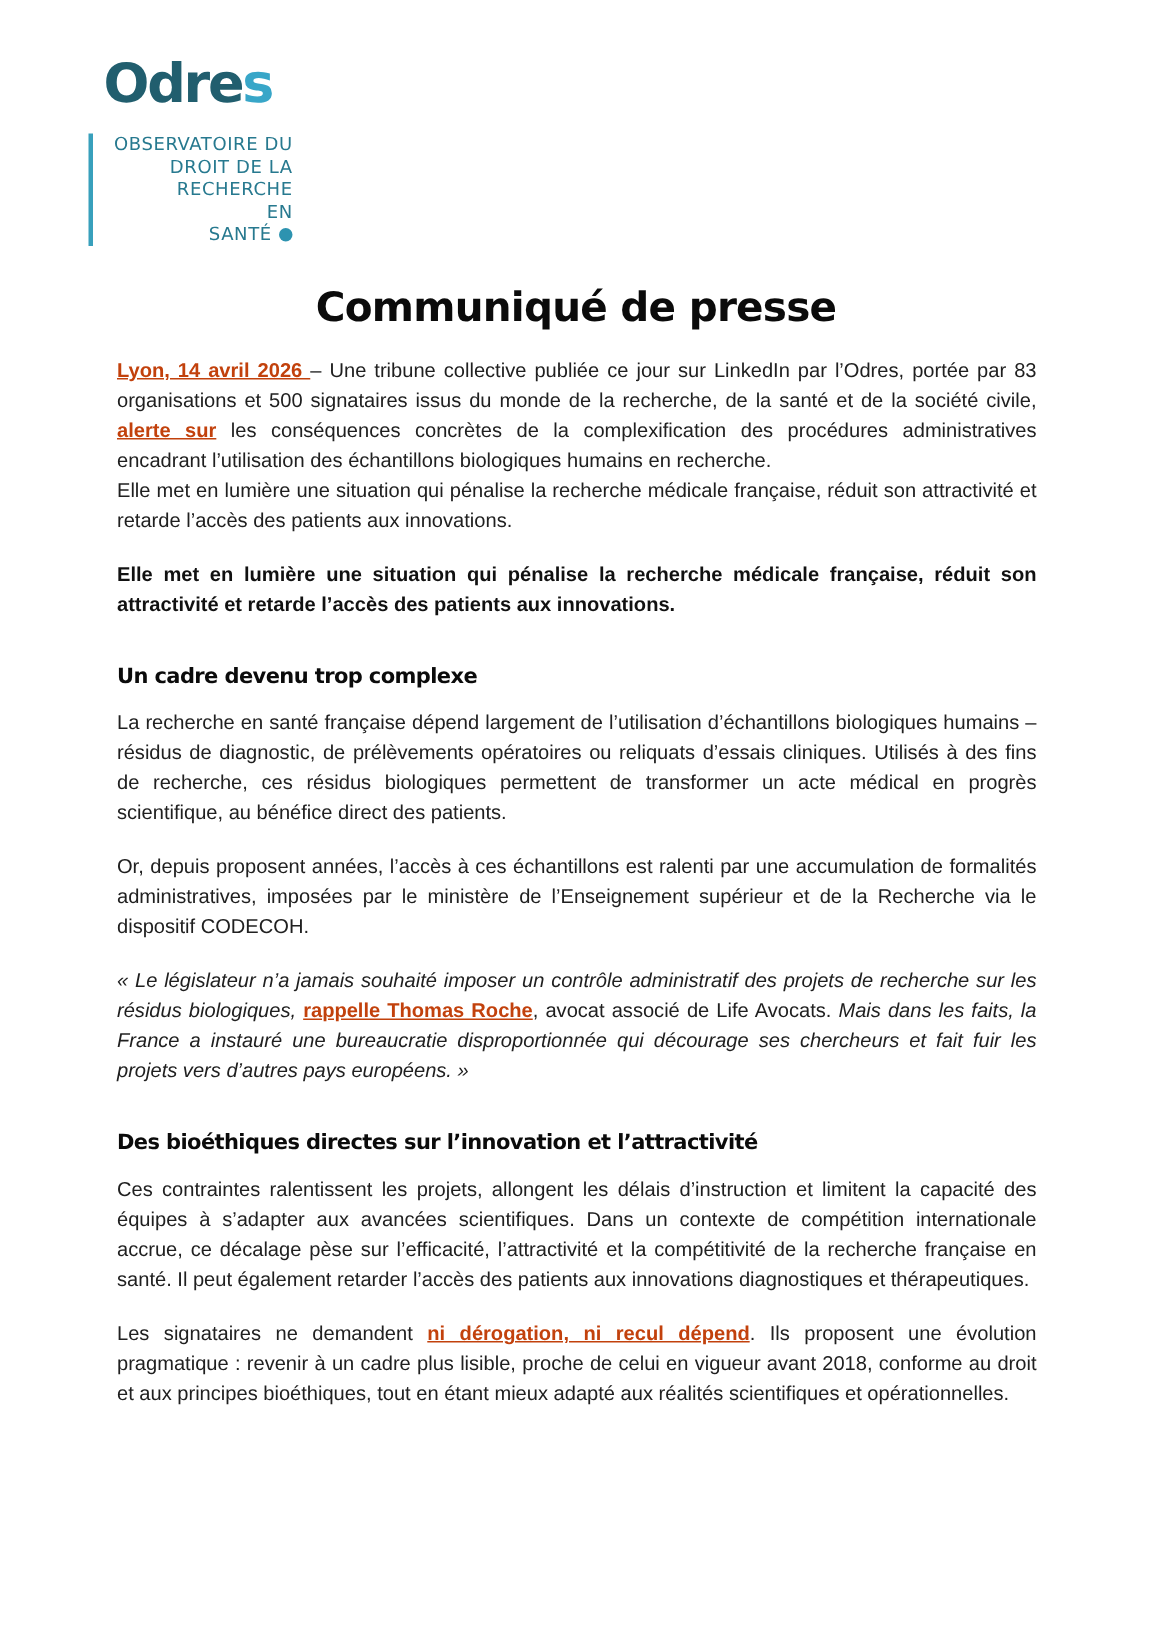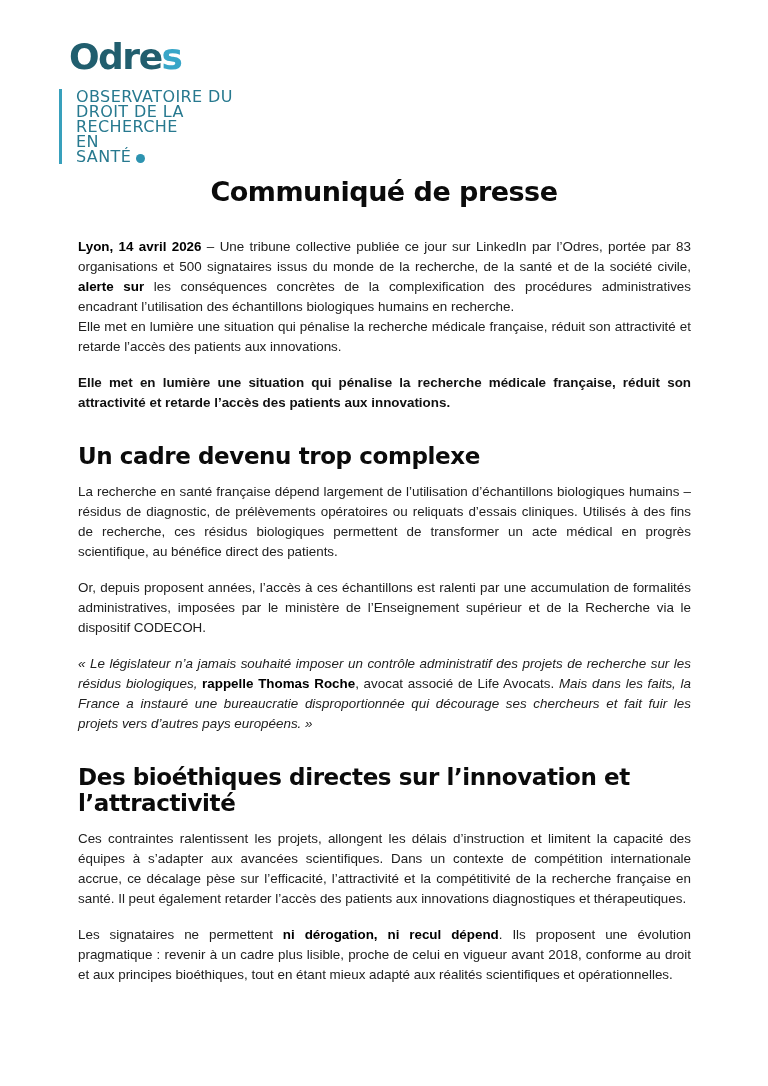--- a/index.html
+++ b/index.html
@@ -19,55 +19,55 @@
     font-weight:bold;font-size:36px;line-height:46px;
     letter-spacing:-1.5px;
     margin-left:12px;
   }
   .wordmark .main{color:#215e6e;}
   .wordmark .accent{color:#38a6c8;}
   .tagline{display:flex;margin-top:9px;margin-left:2px;}
   .tagline-bar{width:3px;background:#38a0bc;margin-right:14px;}
   .tagline-lines{
     font-family:"DejaVu Sans", sans-serif;
-    font-size:16px;line-height:15px;letter-spacing:0.4px;
-    color:#27798f;font-weight:500;
+    font-size:12px;line-height:15px;letter-spacing:0.4px;
+    color:#27798f;font-weight:500;text-align:right;
   }
   .tagline-lines .line{white-space:nowrap;}
   .dot{
     display:inline-block;width:9px;height:9px;border-radius:50%;
     background:#2d93b0;margin-left:5px;vertical-align:-1px;
   }
   
   .doc-title{
-    position:absolute;top:176px;left:0;width:100%;
+    position:absolute;top:190px;left:0;width:100%;
     text-align:center;
     font-family:"DejaVu Sans", sans-serif;
     font-weight:bold;font-size:27px;letter-spacing:-0.5px;
     color:#0b0b0b;
   }
   
   .content{position:absolute;left:78px;top:237px;width:613px;}
   .headline{
     font-family:"DejaVu Sans", sans-serif;
     font-weight:bold;font-size:14.3px;line-height:22px;
     color:#0b0b0b;text-align:justify;
     margin:0 0 15px 0;letter-spacing:-0.2px;
   }
   p.body-par{
     font-size:13.4px;line-height:20px;
     text-align:justify;margin:0 0 16px 0;
   }
   p.bold-par{font-weight:bold;color:#111;margin-top:1px;}
   h2.section-heading{
     font-family:"DejaVu Sans", sans-serif;
-    font-weight:bold;font-size:23px;letter-spacing:-0.4px;
+    font-weight:bold;font-size:14px;letter-spacing:-0.4px;
     color:#0b0b0b;margin:30px 0 13px 0;
   }
-  .bold{font-weight:bold;color:#000000;}
+  .bold{font-weight:bold;color:#c2410c;text-decoration:underline;}
   .italic{font-style:italic;margin-top:28px;}
 </style>
 </head>
 <body>
 
 <div class="page">
 
   <div class="logo-block">
     <div class="wordmark">
       <span class="main">Odre</span><span class="accent">s</span>
@@ -94,16 +94,16 @@
     <p class="body-par bold-par">Elle met en lumière une situation qui pénalise la recherche médicale française, réduit son attractivité et retarde l’accès des patients aux innovations.</p>
 
     <h2 class="section-heading">Un cadre devenu trop complexe</h2>
     <p class="body-par">La recherche en santé française dépend largement de l’utilisation d’échantillons biologiques humains – résidus de diagnostic, de prélèvements opératoires ou reliquats d’essais cliniques. Utilisés à des fins de recherche, ces résidus biologiques permettent de transformer un acte médical en progrès scientifique, au bénéfice direct des patients.</p>
     <p class="body-par">Or, depuis proposent années, l’accès à ces échantillons est ralenti par une accumulation de formalités administratives, imposées par le ministère de l’Enseignement supérieur et de la Recherche via le dispositif CODECOH.</p>
     <p class="body-par"><span class="italic">« Le législateur n’a jamais souhaité imposer un contrôle administratif des projets de recherche sur les résidus biologiques, </span><span class="bold">rappelle Thomas Roche</span><span>, avocat associé de Life Avocats. </span><span class="italic">Mais dans les faits, la France a instauré une bureaucratie disproportionnée qui décourage ses chercheurs et fait fuir les projets vers d’autres pays européens. »</span></p>
 
     <h2 class="section-heading">Des bioéthiques directes sur l’innovation et l’attractivité</h2>
     <p class="body-par">Ces contraintes ralentissent les projets, allongent les délais d’instruction et limitent la capacité des équipes à s’adapter aux avancées scientifiques. Dans un contexte de compétition internationale accrue, ce décalage pèse sur l’efficacité, l’attractivité et la compétitivité de la recherche française en santé. Il peut également retarder l’accès des patients aux innovations diagnostiques et thérapeutiques.</p>
 
-    <p class="body-par"><span>Les signataires ne permettent </span><span class="bold">ni dérogation, ni recul dépend</span><span>. Ils proposent une évolution pragmatique : revenir à un cadre plus lisible, proche de celui en vigueur avant 2018, conforme au droit et aux principes bioéthiques, tout en étant mieux adapté aux réalités scientifiques et opérationnelles.</span></p>
+    <p class="body-par"><span>Les signataires ne demandent </span><span class="bold">ni dérogation, ni recul dépend</span><span>. Ils proposent une évolution pragmatique : revenir à un cadre plus lisible, proche de celui en vigueur avant 2018, conforme au droit et aux principes bioéthiques, tout en étant mieux adapté aux réalités scientifiques et opérationnelles.</span></p>
 
   </div>
 </div>
 
 </body></html>

